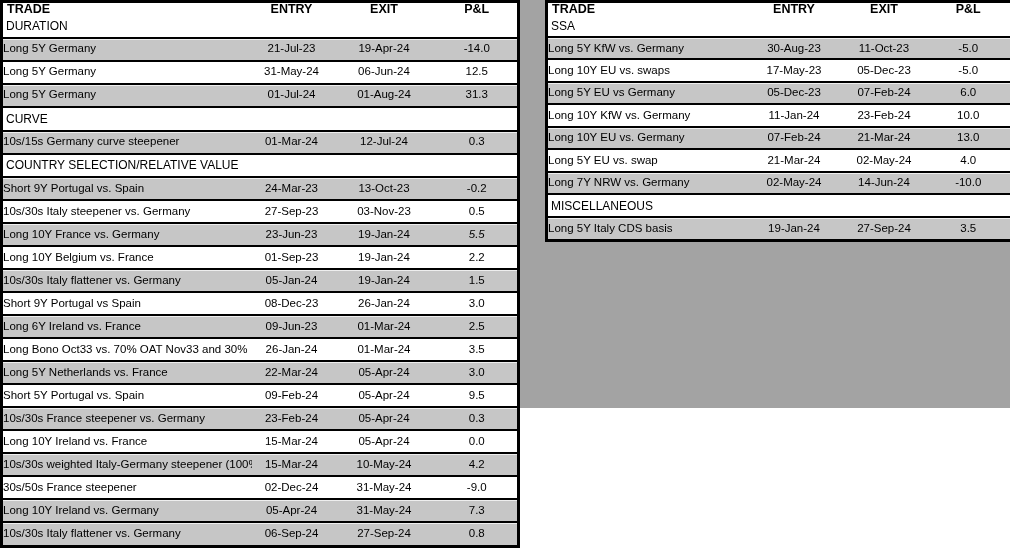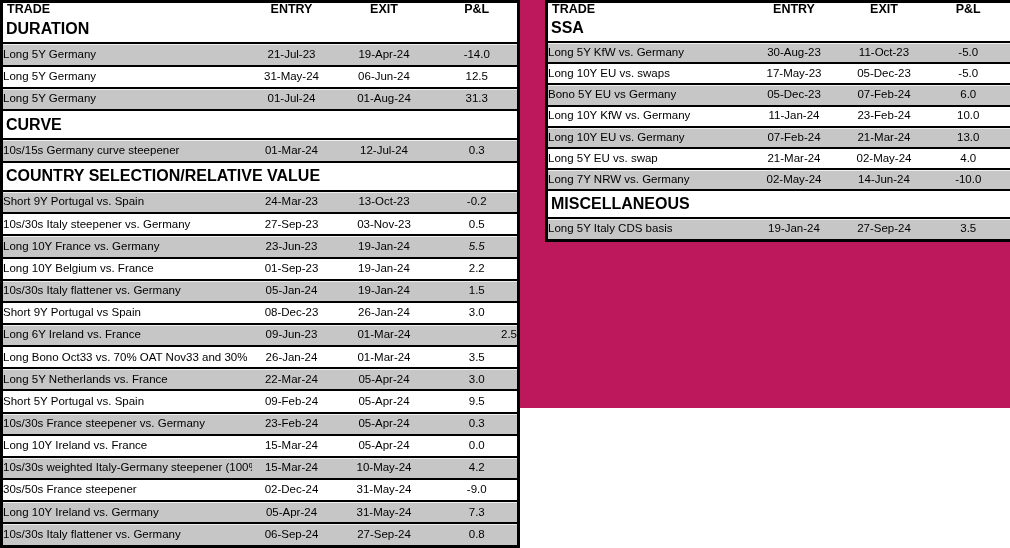--- a/index.html
+++ b/index.html
@@ -9,21 +9,21 @@
     height: 548px;
     overflow: hidden;
     background: #ffffff;
     font-family: "Liberation Sans", sans-serif;
     color: #000000;
   }
   .canvas {
     position: relative;
     width: 1010px;
     height: 408px;
-    background: #be185d;
+    background: #a3a3a3;
   }
   table.trades {
     position: absolute;
     top: 0;
     border-collapse: collapse;
     table-layout: fixed;
     background: #ffffff;
     border: 3px solid #000000;
   }
   #left-table  { left: 0;     width: 517px; height: 548px; }
@@ -45,22 +45,22 @@
     font-weight: bold;
     font-size: 12.5px;
     text-align: center;
     background: #ffffff;
   }
   .trades th.trade-col {
     text-align: left;
     padding-left: 4px;
   }
   .section-row td {
-    font-weight: bold;
-    font-size: 16px;
+    font-weight: normal;
+    font-size: 12px;
     text-align: left;
     padding-left: 3px;
     background: #ffffff;
   }
   .trade-cell {
     text-align: left;
     padding-left: 4px;
   }
   .entry-cell, .exit-cell, .pnl-cell { text-align: center; }
 
@@ -157,21 +157,21 @@
         <tr class="data-row plain">
           <td class="trade-cell">Short 9Y Portugal vs Spain</td>
           <td class="entry-cell">08-Dec-23</td>
           <td class="exit-cell">26-Jan-24</td>
           <td class="pnl-cell">3.0</td>
         </tr>
         <tr class="data-row shaded">
           <td class="trade-cell" style="background: rgb(198, 198, 198);">Long 6Y Ireland vs. France</td>
           <td class="entry-cell" style="background: rgb(198, 198, 198);">09-Jun-23</td>
           <td class="exit-cell" style="background: rgb(198, 198, 198);">01-Mar-24</td>
-          <td class="pnl-cell" style="background: rgb(198, 198, 198); text-align: right;">2.5</td>
+          <td class="pnl-cell" style="background: rgb(198, 198, 198);">2.5</td>
         </tr>
         <tr class="data-row plain">
           <td class="trade-cell">Long Bono Oct33 vs. 70% OAT Nov33 and 30%</td>
           <td class="entry-cell">26-Jan-24</td>
           <td class="exit-cell">01-Mar-24</td>
           <td class="pnl-cell">3.5</td>
         </tr>
         <tr class="data-row shaded">
           <td class="trade-cell" style="background: rgb(198, 198, 198);">Long 5Y Netherlands vs. France</td>
           <td class="entry-cell" style="background: rgb(198, 198, 198);">22-Mar-24</td>
@@ -248,21 +248,21 @@
           <td class="exit-cell" style="background: rgb(198, 198, 198);">11-Oct-23</td>
           <td class="pnl-cell" style="background: rgb(198, 198, 198);">-5.0</td>
         </tr>
         <tr class="data-row plain">
           <td class="trade-cell">Long 10Y EU vs. swaps</td>
           <td class="entry-cell">17-May-23</td>
           <td class="exit-cell">05-Dec-23</td>
           <td class="pnl-cell">-5.0</td>
         </tr>
         <tr class="data-row shaded">
-          <td class="trade-cell" style="background: rgb(198, 198, 198);">Bono 5Y EU vs Germany</td>
+          <td class="trade-cell" style="background: rgb(198, 198, 198);">Long 5Y EU vs Germany</td>
           <td class="entry-cell" style="background: rgb(198, 198, 198);">05-Dec-23</td>
           <td class="exit-cell" style="background: rgb(198, 198, 198);">07-Feb-24</td>
           <td class="pnl-cell" style="background: rgb(198, 198, 198);">6.0</td>
         </tr>
         <tr class="data-row plain">
           <td class="trade-cell">Long 10Y KfW vs. Germany</td>
           <td class="entry-cell">11-Jan-24</td>
           <td class="exit-cell">23-Feb-24</td>
           <td class="pnl-cell">10.0</td>
         </tr>

